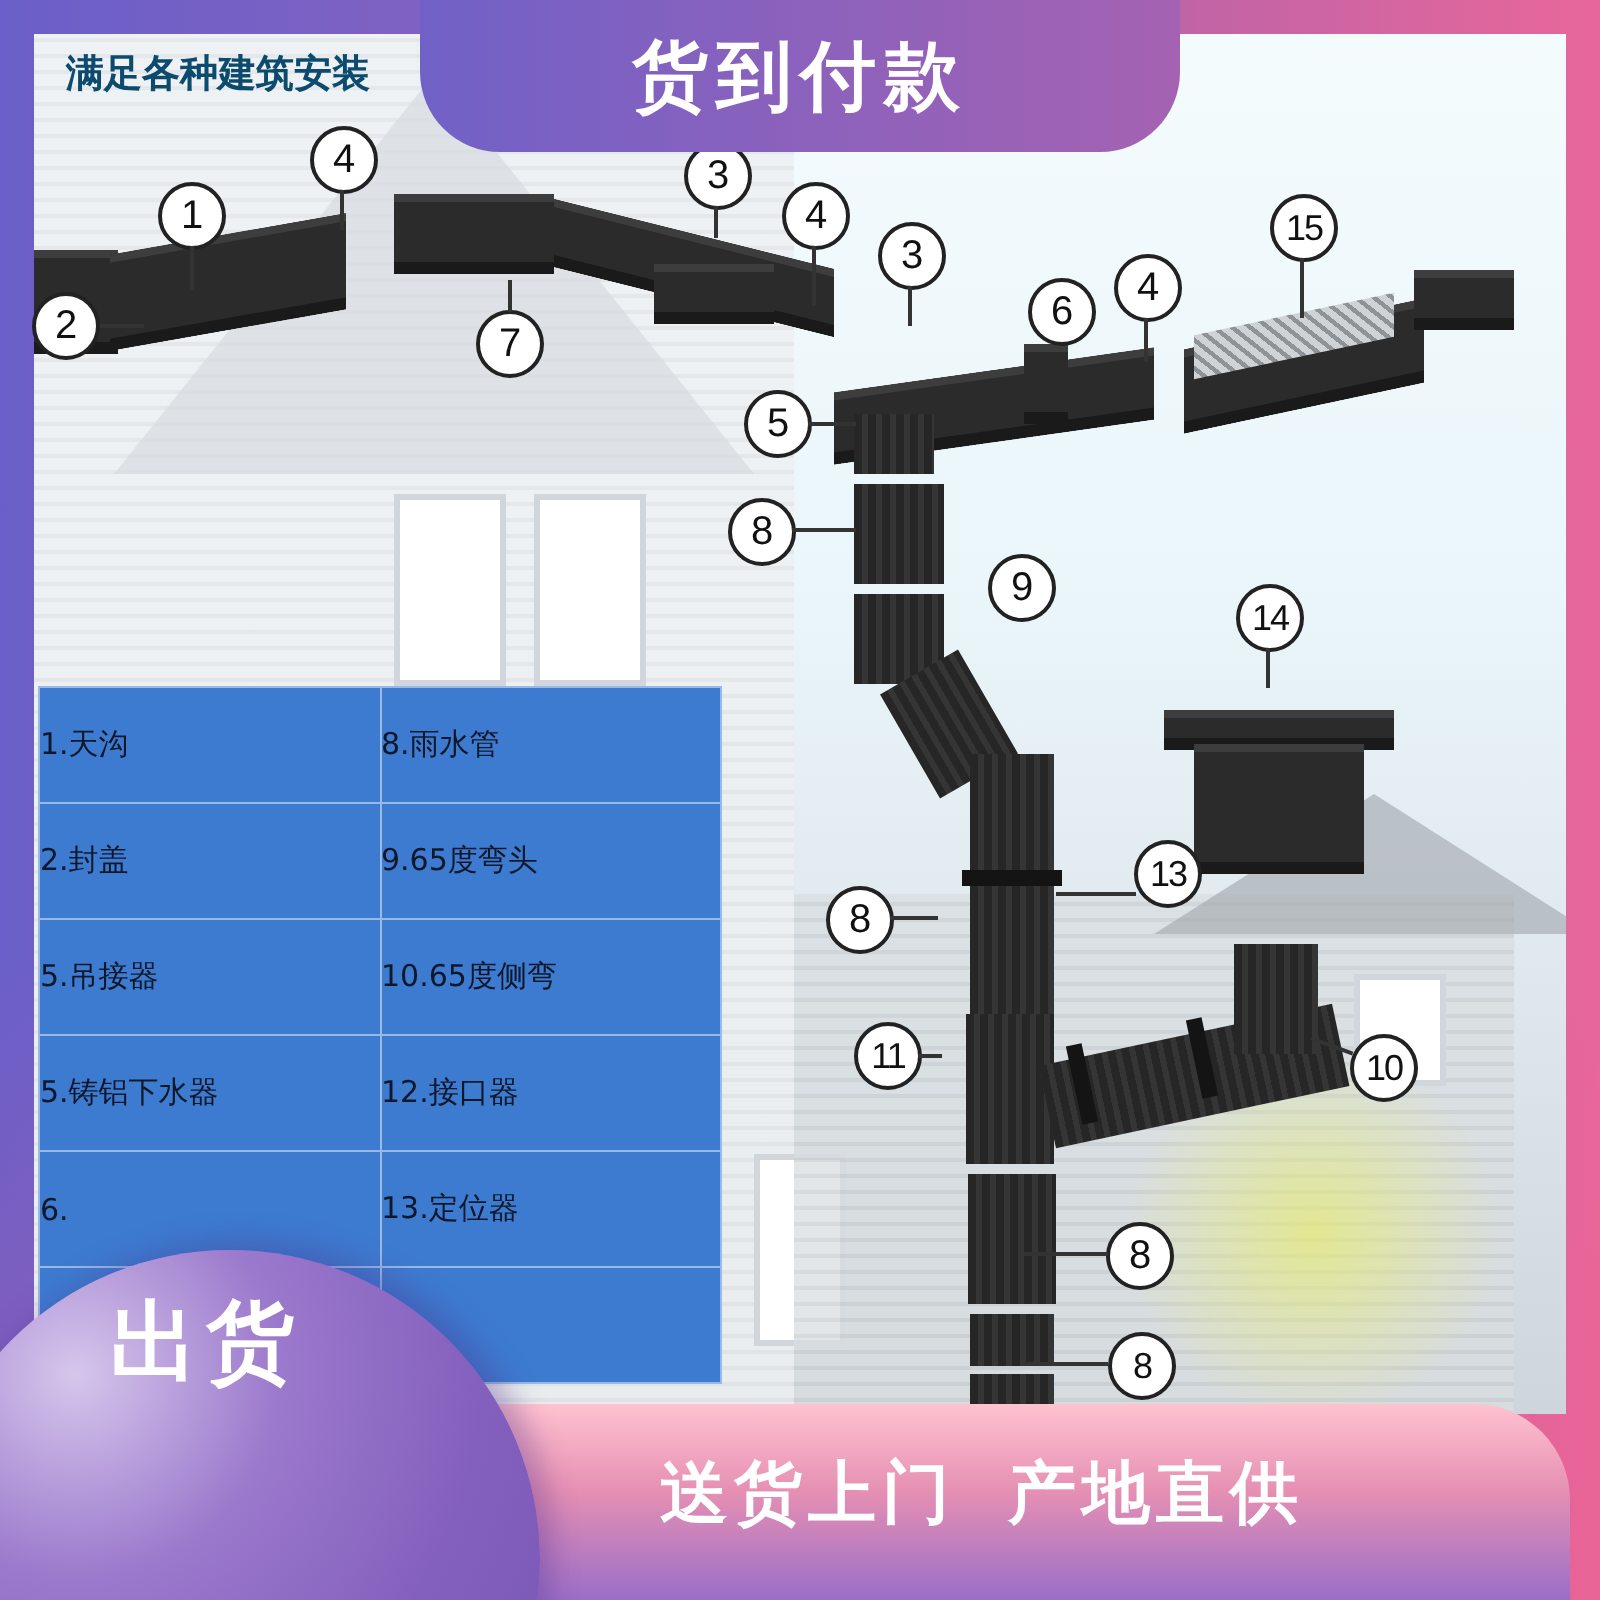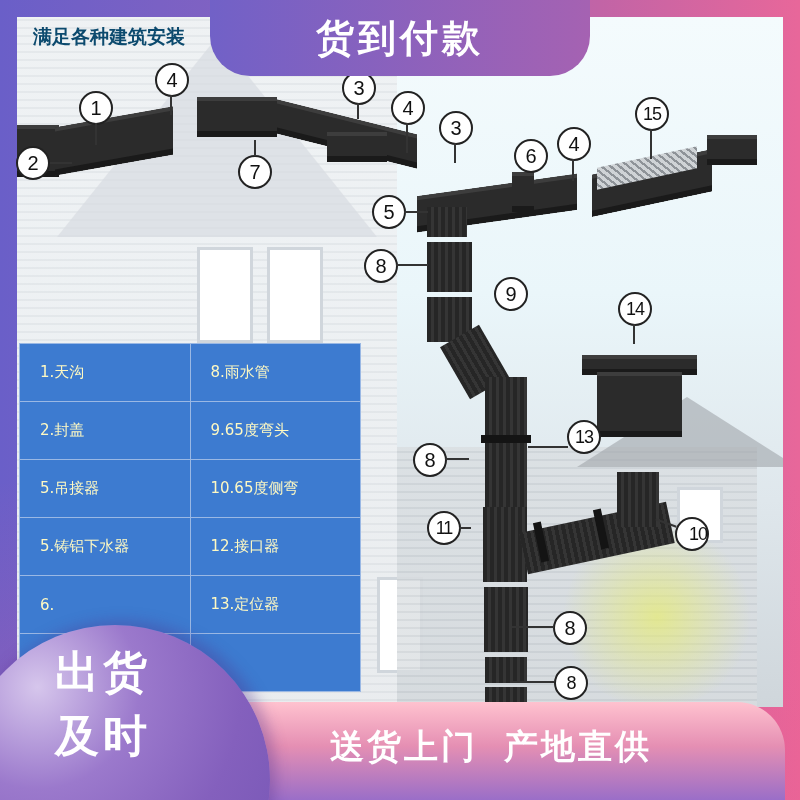--- a/index.html
+++ b/index.html
@@ -27,21 +27,21 @@
   .leader{position:absolute;background:#333;}
   .top-caption{position:absolute;left:33px;top:24px;font-size:19px;font-weight:bold;color:#0c4a6e;letter-spacing:0px;white-space:nowrap;font-family:"DejaVu Sans",sans-serif;}
   
   .top-tab{position:absolute;left:210px;top:0;width:380px;height:76px;
     background:linear-gradient(90deg,#7161c7,#a562b2);border-radius:0 0 40px 40px;}
   .top-tab:before{content:"";position:absolute;left:-30px;top:0;width:30px;height:30px;background:transparent;}
   .top-tab-text{position:absolute;left:210px;top:0;width:380px;height:76px;line-height:76px;text-align:center;
     font-size:38px;font-weight:bold;color:#fff;letter-spacing:4px;}
   
   .spec-table{position:absolute;left:19px;top:343px;width:342px;border-collapse:collapse;background:#3d7bd0;}
-  .spec-table td{border:1px solid #9ab8e4;color:#fef9c3;font-size:15px;height:57px;padding:0 20px;width:50%;font-family:"DejaVu Sans",sans-serif;}
+  .spec-table td{border:1px solid #9ab8e4;color:#0f172a;font-size:15px;height:57px;padding:0 0;width:50%;font-family:"DejaVu Sans",sans-serif;}
   
   .banner{position:absolute;left:170px;top:702px;width:615px;height:98px;border-radius:48px 48px 0 0;
     background:linear-gradient(180deg,#ffc2cf 0%,#e58fb3 45%,#9a6ec8 100%);}
   .banner-text{position:absolute;left:330px;top:724px;font-size:34px;font-weight:bold;color:#fff;letter-spacing:3px;white-space:nowrap;}
   .banner-text span{margin-right:26px;}
   .bubble{position:absolute;left:-40px;top:625px;width:310px;height:310px;border-radius:50%;
     background:radial-gradient(circle at 25% 20%,#d6c6ec 0%,#9b79cc 30%,#8460bd 60%,#7253b3 100%);
     box-shadow:6px -4px 14px rgba(80,50,140,.35);}
   .bubble-text{position:absolute;left:55px;top:640px;width:160px;font-size:44px;font-weight:bold;color:#fff;line-height:64px;letter-spacing:4px;}
 </style>
@@ -100,21 +100,21 @@
 <div class="callout" style="left:514px;top:139px;">6</div>
 <div class="callout" style="left:557px;top:127px;">4</div>
 <div class="callout sm" style="left:635px;top:97px;">15</div>
 <div class="callout" style="left:372px;top:195px;">5</div>
 <div class="callout" style="left:364px;top:249px;">8</div>
 <div class="callout" style="left:494px;top:277px;">9</div>
 <div class="callout sm" style="left:618px;top:292px;">14</div>
 <div class="callout" style="left:413px;top:443px;">8</div>
 <div class="callout sm" style="left:567px;top:420px;">13</div>
 <div class="callout sm" style="left:427px;top:511px;">11</div>
-<div class="callout sm" style="left:675px;top:517px;text-align:right;">10</div>
+<div class="callout sm" style="left:675px;top:517px;">10</div>
 <div class="callout" style="left:553px;top:611px;">8</div>
 <div class="callout sm" style="left:554px;top:666px;">8</div>
 
 <div class="leader" style="left:95px;top:123px;width:2px;height:22px;"></div>
 <div class="leader" style="left:50px;top:162px;width:22px;height:2px;"></div>
 <div class="leader" style="left:170px;top:95px;width:2px;height:20px;"></div>
 <div class="leader" style="left:254px;top:140px;width:2px;height:16px;"></div>
 <div class="leader" style="left:357px;top:103px;width:2px;height:16px;"></div>
 <div class="leader" style="left:406px;top:123px;width:2px;height:30px;"></div>
 <div class="leader" style="left:454px;top:143px;width:2px;height:20px;"></div>
@@ -165,14 +165,13 @@
   </table>
 
 <div class="banner"></div>
 <div class="banner-text">
   <span>送货上门</span><span>产地直供</span>
 </div>
 
 <div class="bubble"></div>
 <div class="bubble-text">
   <div>出货</div>
-  <div>及时</div>
 </div>
 
 </body></html>

